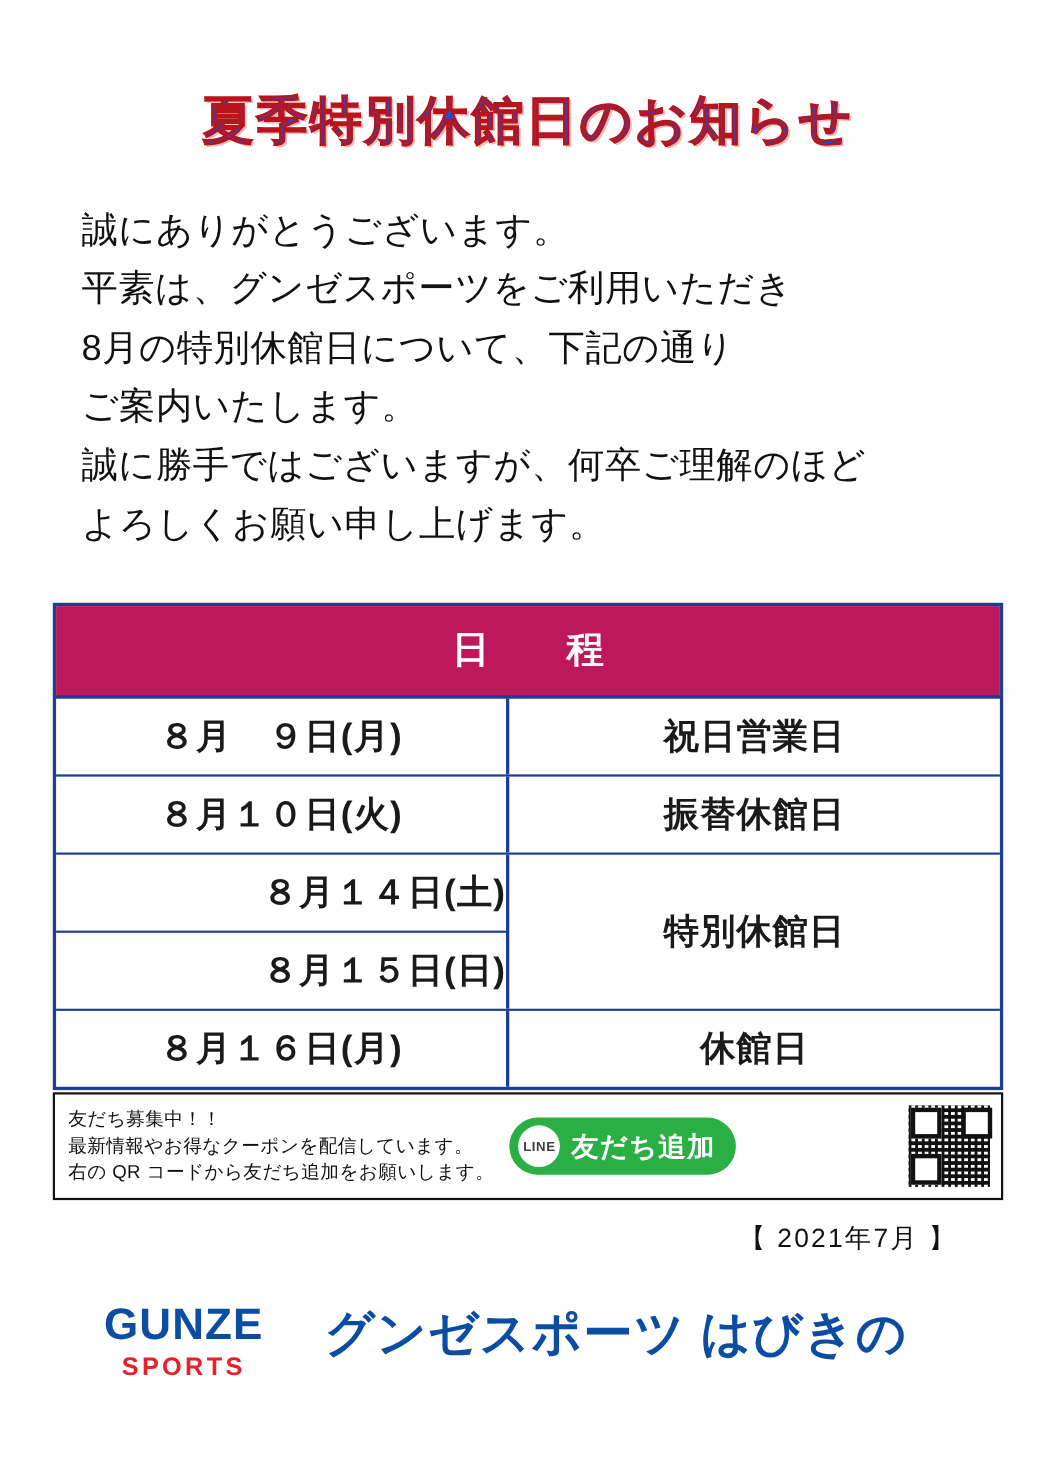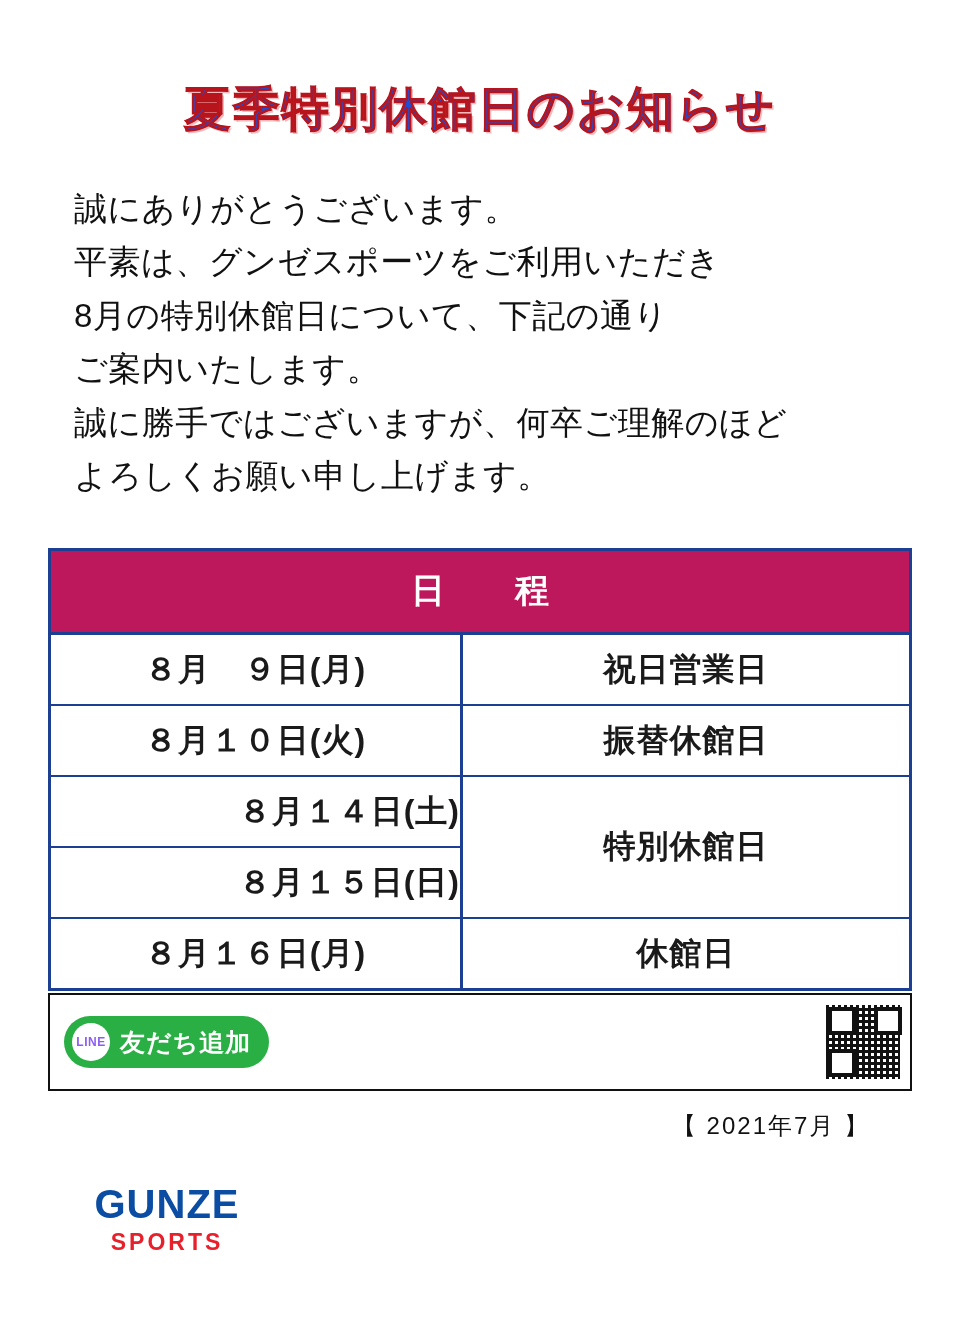--- a/index.html
+++ b/index.html
@@ -144,21 +144,21 @@
     background: #29af43;
     border-radius: 28px;
     height: 52px;
     display: flex;
     align-items: center;
     padding: 0 18px 0 8px;
     color: #ffffff;
   }
   .line-badge {
     background: #ffffff;
-    color: #8b5cf6;
+    color: #404040;
     border-radius: 50%;
     width: 38px;
     height: 38px;
     display: flex;
     align-items: center;
     justify-content: center;
     font-size: 12px;
     font-weight: bold;
     letter-spacing: 0.5px;
     margin-right: 10px;
@@ -278,27 +278,33 @@
     <div class="merged-right">特別休館日</div>
   </div>
 
   <div class="trow last">
     <div class="cell-date">８月１６日(月)</div>
     <div class="cell-desc">休館日</div>
   </div>
 </div>
 
 <div class="line-box">
+  <div class="line-text">
+    <div>友だち募集中！！</div>
+    <div>最新情報やお得なクーポンを配信しています。</div>
+    <div>右の QR コードから友だち追加をお願いします。</div>
+  </div>
   <div class="line-btn">
     <span class="line-badge">LINE</span>
     <span class="line-btn-label">友だち追加</span>
   </div>
   <div class="qr"></div>
 </div>
 
 <div class="date-note">【 2021年7月 】</div>
 
 <div class="footer">
   <div class="gunze">
     <div class="gunze-main">GUNZE</div>
     <div class="gunze-sub">SPORTS</div>
   </div>
+  <div class="brand-name">グンゼスポーツ はびきの</div>
 </div>
 
 </body></html>

